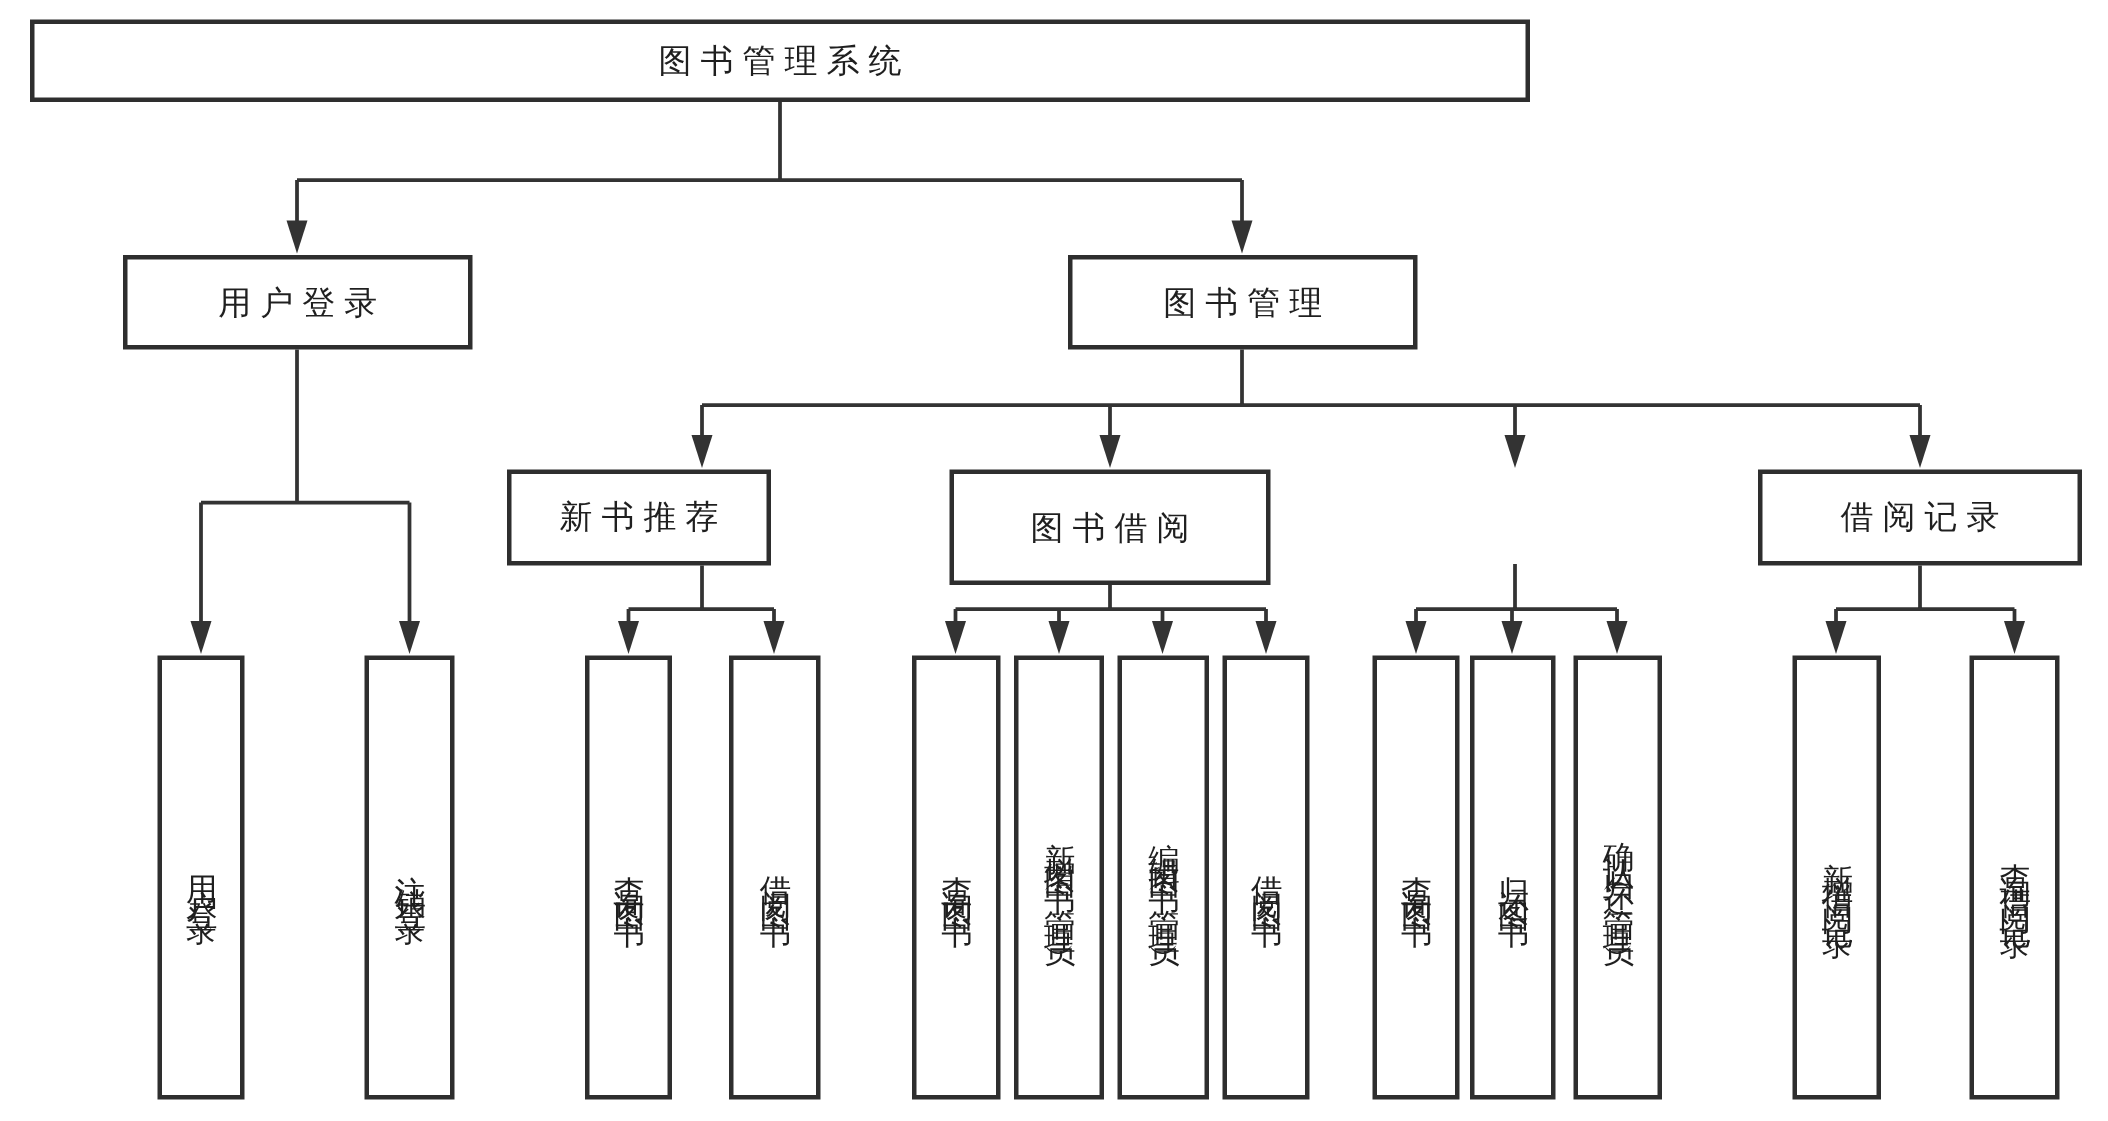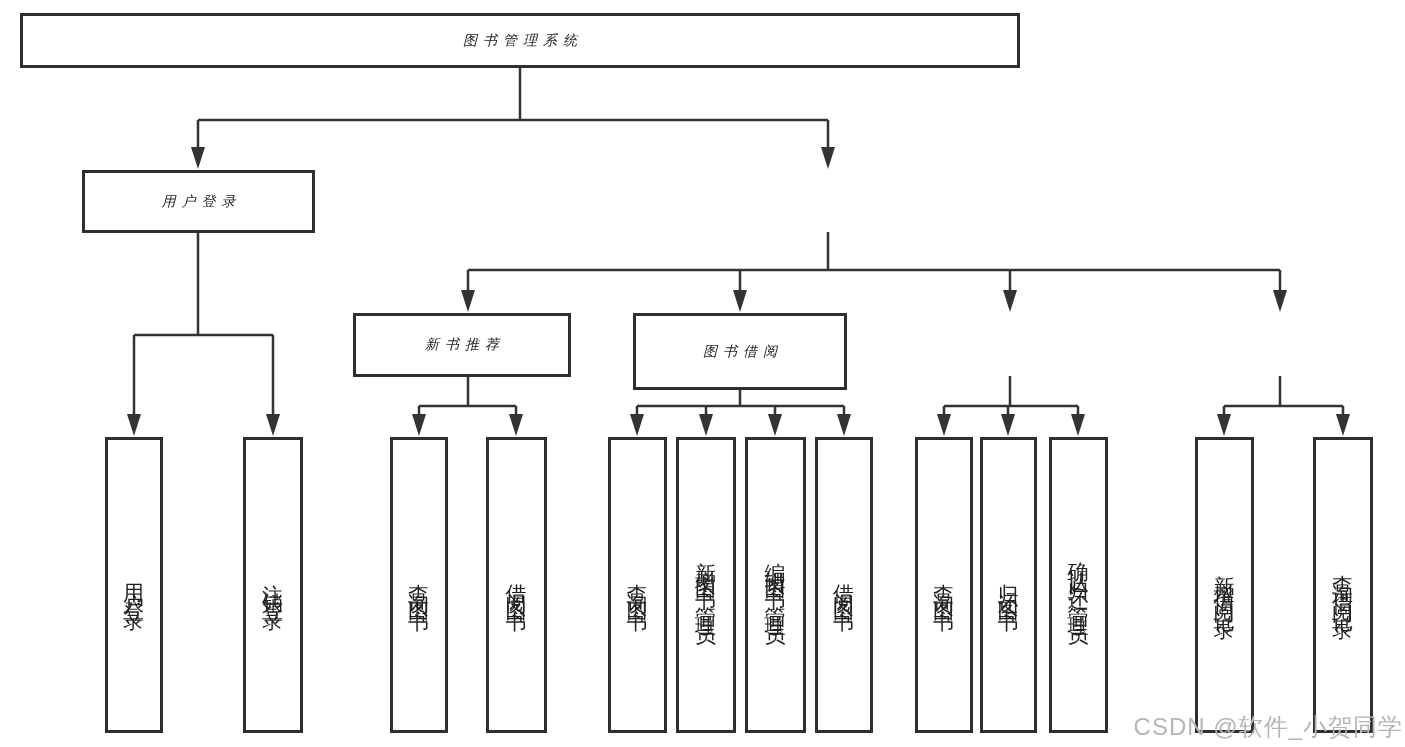--- a/index.html
+++ b/index.html
@@ -19,25 +19,24 @@
     box-sizing:border-box;
     background:#ffffff;
     border:3px solid #2e2e2e;
     display:flex;
     align-items:center;
     justify-content:center;
     color:#1f1f1f;
     z-index:2;
   }
   .box.h .lbl {
-    font-size:14px;
+    font-size:22px;
     letter-spacing:6px;
     text-indent:6px;
     white-space:nowrap;
-    font-style:italic;
   }
   .box.v .lbl {
     writing-mode:vertical-rl;
     text-orientation:mixed;
     font-size:21px;
     letter-spacing:9px;
     line-height:1;
   }
   .watermark {
     position:absolute;
@@ -94,26 +93,32 @@
       </g>
   </svg>
 
   <div class="box h" style="left:20px;top:13px;width:1000px;height:55px">
     <span class="lbl">图书管理系统</span>
   </div>
 
   <div class="box h" style="left:82px;top:170px;width:233px;height:63px">
     <span class="lbl">用户登录</span>
   </div>
+  <div class="box h" style="left:712px;top:170px;width:233px;height:63px">
+    <span class="lbl">图书管理</span>
+  </div>
 
-  <div class="box h" style="left:353px;top:313px;width:218px;height:64px">
+  <div class="box h" style="left:338px;top:313px;width:176px;height:64px">
     <span class="lbl">新书推荐</span>
   </div>
   <div class="box h" style="left:633px;top:313px;width:214px;height:77px">
     <span class="lbl">图书借阅</span>
+  </div>
+  <div class="box h" style="left:1172px;top:313px;width:216px;height:64px">
+    <span class="lbl">借阅记录</span>
   </div>
 
   <div class="box v" style="left:105px;top:437px;width:58px;height:296px">
     <span class="lbl">用户登录</span>
   </div>
   <div class="box v" style="left:243px;top:437px;width:60px;height:296px">
     <span class="lbl">注销登录</span>
   </div>
 
   <div class="box v" style="left:390px;top:437px;width:58px;height:296px">
@@ -146,14 +151,13 @@
     <span class="lbl">确认归还（管理员）</span>
   </div>
 
   <div class="box v" style="left:1195px;top:437px;width:59px;height:296px">
     <span class="lbl">新增借阅记录</span>
   </div>
   <div class="box v" style="left:1313px;top:437px;width:60px;height:296px">
     <span class="lbl">查询借阅记录</span>
   </div>
 
-  <div class="watermark">CSDN @软件_小贺同学</div>
 </div>
 
 </body></html>

